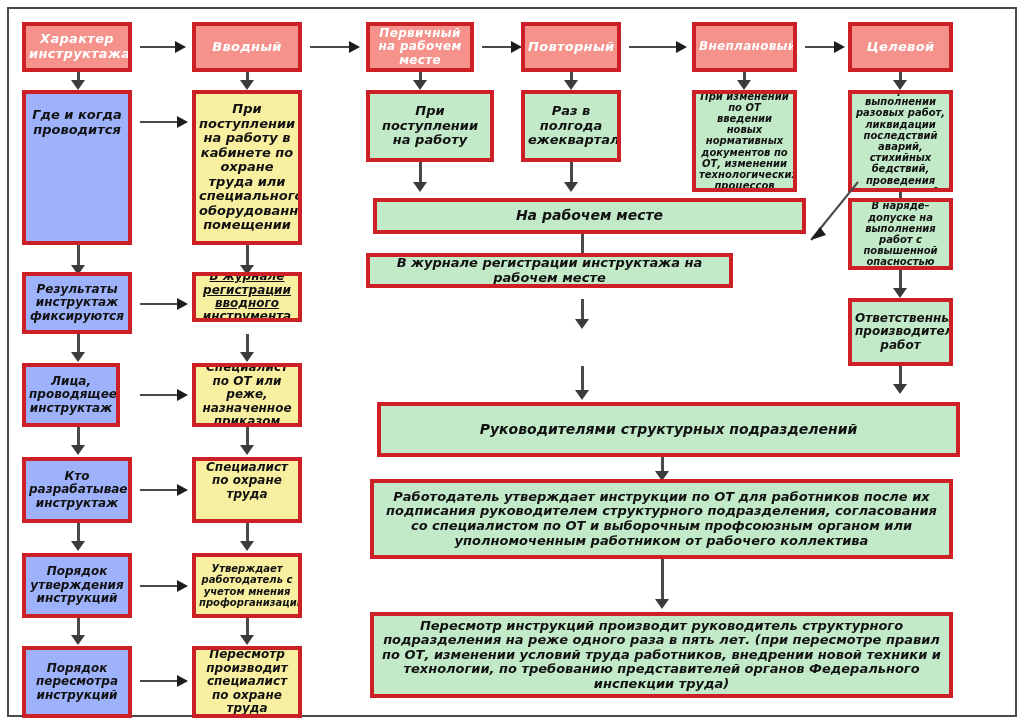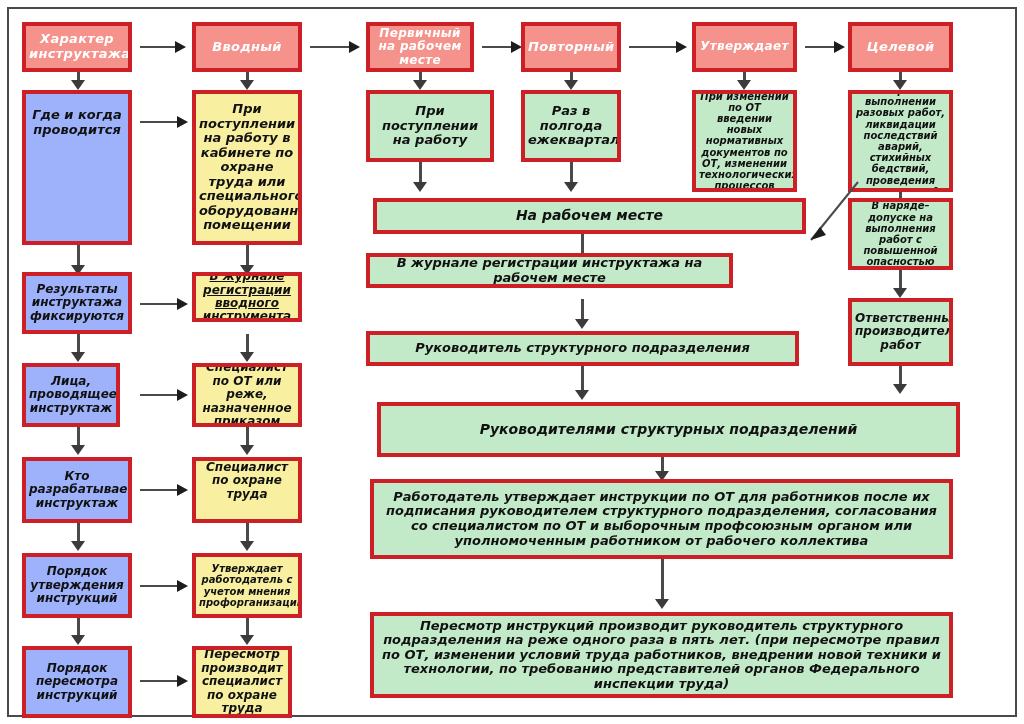--- a/index.html
+++ b/index.html
@@ -119,21 +119,21 @@
   <div class="node fill-pink hdr" style="left:521px;top:22px;width:100px;height:50px;">
     <span>Повторный</span>
   </div>
 
   <div class="arrow-h" style="left:629px;top:38px;width:58px;height:18px;">
     <div class="shaft" style="width:48px;"></div>
       <div class="head"></div>
   </div>
 
   <div class="node fill-pink hdr t12" style="left:692px;top:22px;width:105px;height:50px;">
-    <span>Утверждает</span>
+    <span>Внеплановый</span>
   </div>
 
   <div class="arrow-h" style="left:805px;top:38px;width:40px;height:18px;">
     <div class="shaft" style="width:30px;"></div>
       <div class="head"></div>
   </div>
 
   <div class="node fill-pink hdr" style="left:848px;top:22px;width:105px;height:50px;">
     <span>Целевой</span>
   </div>
@@ -165,21 +165,21 @@
 
   <div class="node fill-blue t13" style="left:22px;top:90px;width:110px;height:155px;align-items:flex-start;padding-top:14px;">
     <span>Где и когда проводится</span>
   </div>
   <div class="arrow-v" style="left:70px;top:245px;width:16px;height:30px;">
     <div class="shaft" style="height:21px;"></div>
       <div class="head"></div>
   </div>
 
   <div class="node fill-blue t12" style="left:22px;top:272px;width:110px;height:62px;">
-    <span>Результаты инструктажа фиксируются</span>
+    <span>Результаты инструктаж фиксируются</span>
   </div>
   <div class="arrow-v" style="left:70px;top:334px;width:16px;height:28px;">
     <div class="shaft" style="height:19px;"></div>
       <div class="head"></div>
   </div>
 
   <div class="node fill-blue t12" style="left:22px;top:363px;width:98px;height:64px;">
     <span>Лица, проводящее инструктаж</span>
   </div>
   <div class="arrow-v" style="left:70px;top:427px;width:16px;height:28px;">
@@ -265,21 +265,21 @@
   </div>
 
   <div class="node fill-yellow t10" style="left:192px;top:553px;width:110px;height:65px;">
     <span>Утверждает работодатель с учетом мнения профорганизации</span>
   </div>
   <div class="arrow-v" style="left:239px;top:618px;width:16px;height:27px;">
     <div class="shaft" style="height:18px;"></div>
       <div class="head"></div>
   </div>
 
-  <div class="node fill-yellow t12" style="left:192px;top:646px;width:100px;height:72px;">
+  <div class="node fill-yellow t12" style="left:192px;top:646px;width:110px;height:72px;">
     <span>Пересмотр производит специалист по охране труда</span>
   </div>
 
   <div class="node fill-green t13" style="left:366px;top:90px;width:128px;height:72px;">
     <span>При поступлении на работу</span>
   </div>
   <div class="arrow-v" style="left:412px;top:162px;width:16px;height:30px;">
     <div class="shaft" style="height:21px;"></div>
       <div class="head"></div>
   </div>
@@ -335,23 +335,20 @@
   </div>
 
   <div class="node fill-green t13" style="left:366px;top:253px;width:367px;height:35px;">
     <span>В журнале регистрации инструктажа на рабочем месте</span>
   </div>
   <div class="arrow-v" style="left:574px;top:299px;width:16px;height:30px;">
     <div class="shaft" style="height:21px;"></div>
       <div class="head"></div>
   </div>
 
-  <div class="node fill-green t13" style="left:366px;top:331px;width:433px;height:35px;">
-    <span>Руководитель структурного подразделения</span>
-  </div>
   <div class="arrow-v" style="left:574px;top:366px;width:16px;height:34px;">
     <div class="shaft" style="height:25px;"></div>
       <div class="head"></div>
   </div>
 
   <div class="node fill-green t14" style="left:370px;top:402px;width:583px;height:55px;">
     <span>Руководителями структурных подразделений</span>
   </div>
   <div class="arrow-v" style="left:654px;top:457px;width:16px;height:24px;">
     <div class="shaft" style="height:15px;"></div>

